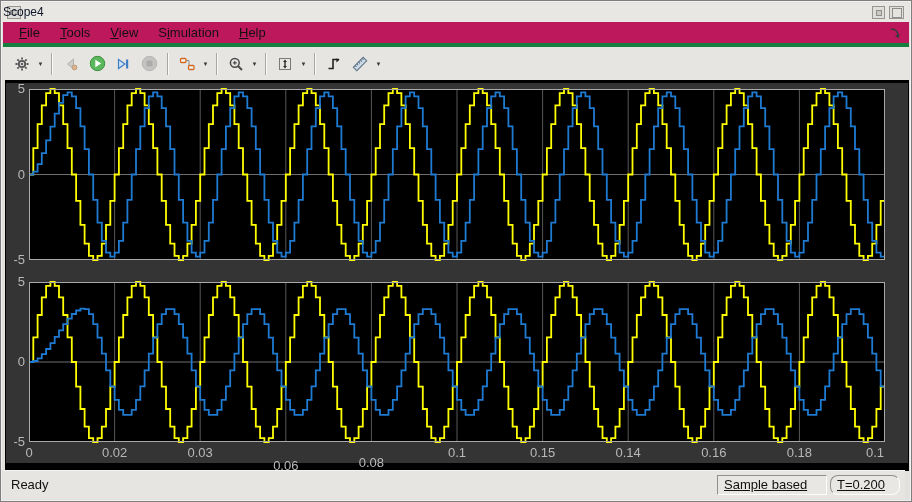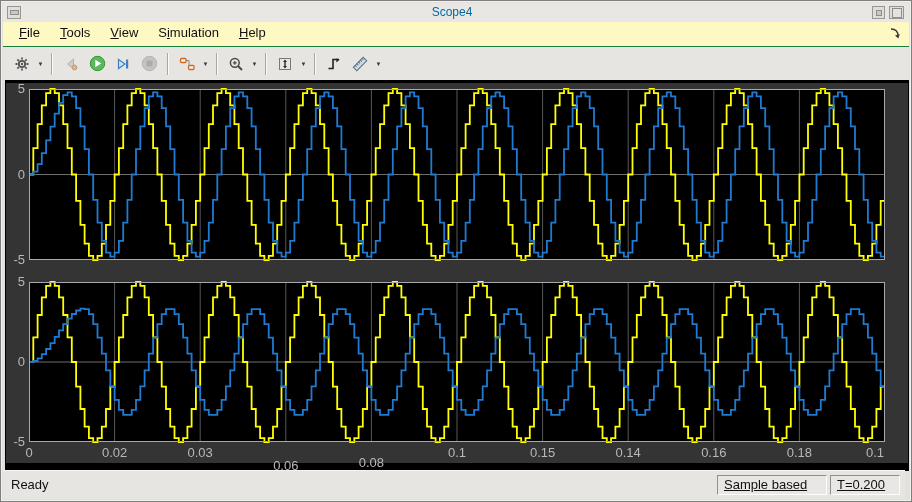--- a/index.html
+++ b/index.html
@@ -1,32 +1,32 @@
 <!DOCTYPE html>
 <html><head>
 <meta charset="utf-8">
 <style>
   html,body{margin:0;padding:0;background:#bfbfbf;font-family:"Liberation Sans","DejaVu Sans",sans-serif;}
   .window{position:relative;width:912px;height:502px;background:#e3e1dd;border:1px solid #7e7e7e;
           box-shadow:inset 0 0 0 1px #f2f1ef;overflow:hidden;box-sizing:border-box;}
   
   .titlebar{position:absolute;left:2px;top:2px;right:2px;height:19px;background:#e9e7e4;
             border-bottom:1px solid #b5b3b0;}
-  .tb-title{position:absolute;left:0;right:8px;top:2px;text-align:center;font-size:12px;color:#0369a1;}
+  .tb-title{position:absolute;left:0;right:8px;top:2px;font-size:12px;color:#0f172a;}
   .tb-btn{position:absolute;top:3px;width:14px;height:13px;background:#e0dedb;
           border:1px solid #98968f;box-sizing:border-box;display:flex;align-items:center;justify-content:center;}
   .tb-menu{left:4px;}
   .tb-menu .dash{width:7px;height:3px;background:#cac8c4;border:1px solid #8f8d89;}
   .tb-min{right:24px;width:13px;}
   .tb-min .dot{width:4px;height:4px;background:#cac8c4;border:1px solid #8f8d89;}
   .tb-max{right:5px;width:15px;}
   .tb-max .sq{width:8px;height:8px;background:#e5e3df;border:1px solid #8f8d89;}
   
-  .menubar{position:absolute;left:2px;top:21px;right:2px;height:25px;background:#fef9c3;
-           border-bottom:1px solid #15803d;display:flex;align-items:flex-start;padding-left:6px;box-sizing:border-box;}
+  .menubar{position:absolute;left:2px;top:21px;right:2px;height:25px;background:#be185d;
+           border-bottom:4px solid #15803d;display:flex;align-items:flex-start;padding-left:6px;box-sizing:border-box;}
   .menu-item{font-size:13px;color:#111;padding:3px 10px;cursor:default;}
   .menu-item u{text-decoration:underline;}
   .dock{position:absolute;right:8px;top:6px;}
   
   .toolbar{position:absolute;left:2px;top:46px;right:2px;height:33px;background:#e7e5e2;
            display:flex;align-items:center;padding-left:6px;box-sizing:border-box;}
   .tbtn{width:24px;height:24px;display:flex;align-items:center;justify-content:center;border:1px solid transparent;}
   .tbtn.disabled{opacity:.55;}
   .caretbtn{width:11px;height:24px;display:flex;align-items:center;justify-content:center;
             font-size:6px;color:#3a3a3a;}
@@ -38,21 +38,21 @@
   .ylab,.xlab{position:absolute;font-size:13px;color:#b8b8b8;line-height:16px;}
   .ylab{width:20px;text-align:right;left:0;}
   .xlab{width:44px;text-align:center;}
   
   .statusbar{position:absolute;left:2px;right:6px;bottom:2px;height:28px;background:#e7e5e2;
              border-top:1px solid #f4f3f1;}
   .sb-ready{position:absolute;left:8px;top:6px;font-size:13px;color:#111;}
   .sbox{position:absolute;top:4px;height:17px;font-size:13px;color:#111;background:#e9e7e4;
         border:1px solid;border-color:#8f8f8f #fdfdfd #fdfdfd #8f8f8f;padding:1px 6px 0 6px;text-decoration:underline;}
   .sbox.sample{right:78px;width:96px;}
-  .sbox.time{right:5px;width:56px;}
+  .sbox.time{right:5px;width:56px;border-radius:8px;}
 </style>
 </head>
 <body>
 
 <div class="window">
 
   <div class="titlebar">
     <span class="tb-btn tb-menu">
         <span class="dash"></span>
       </span>

